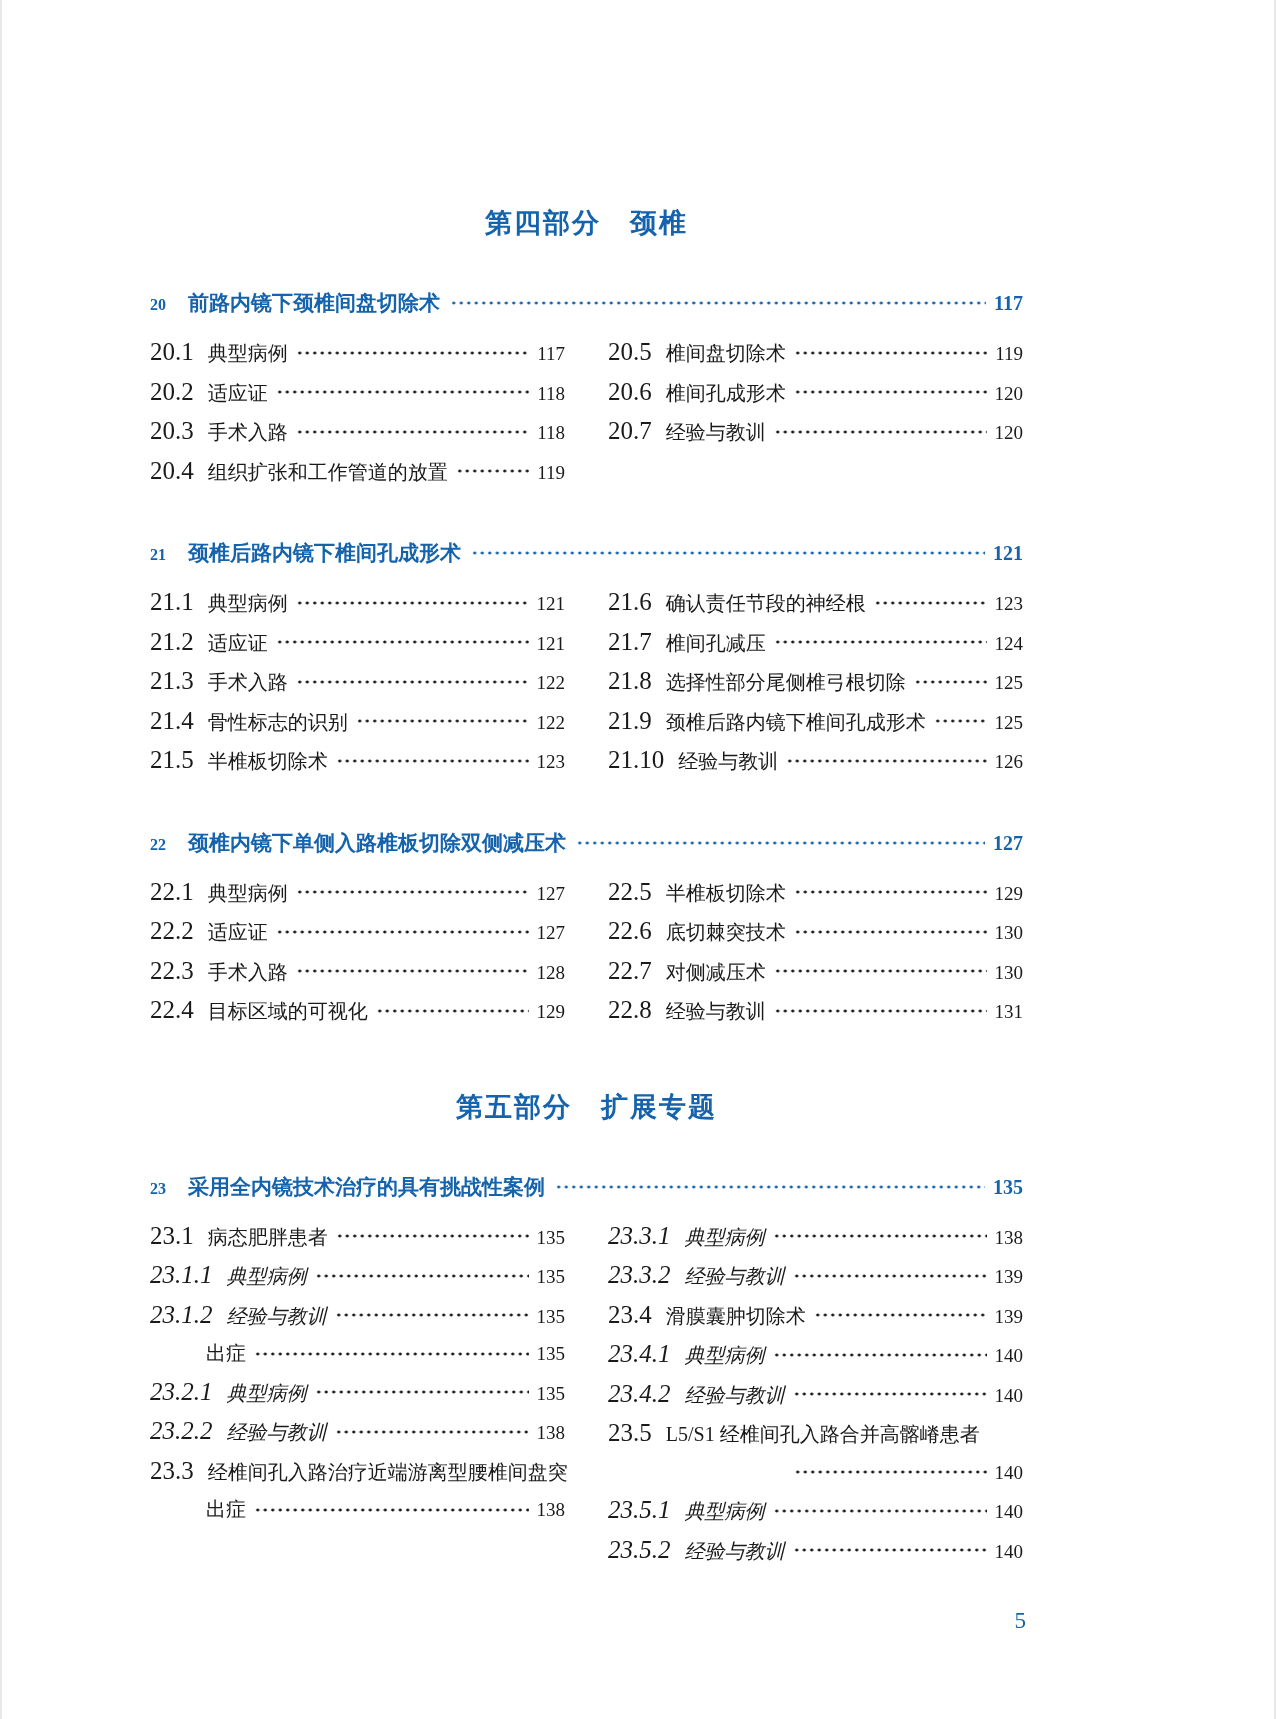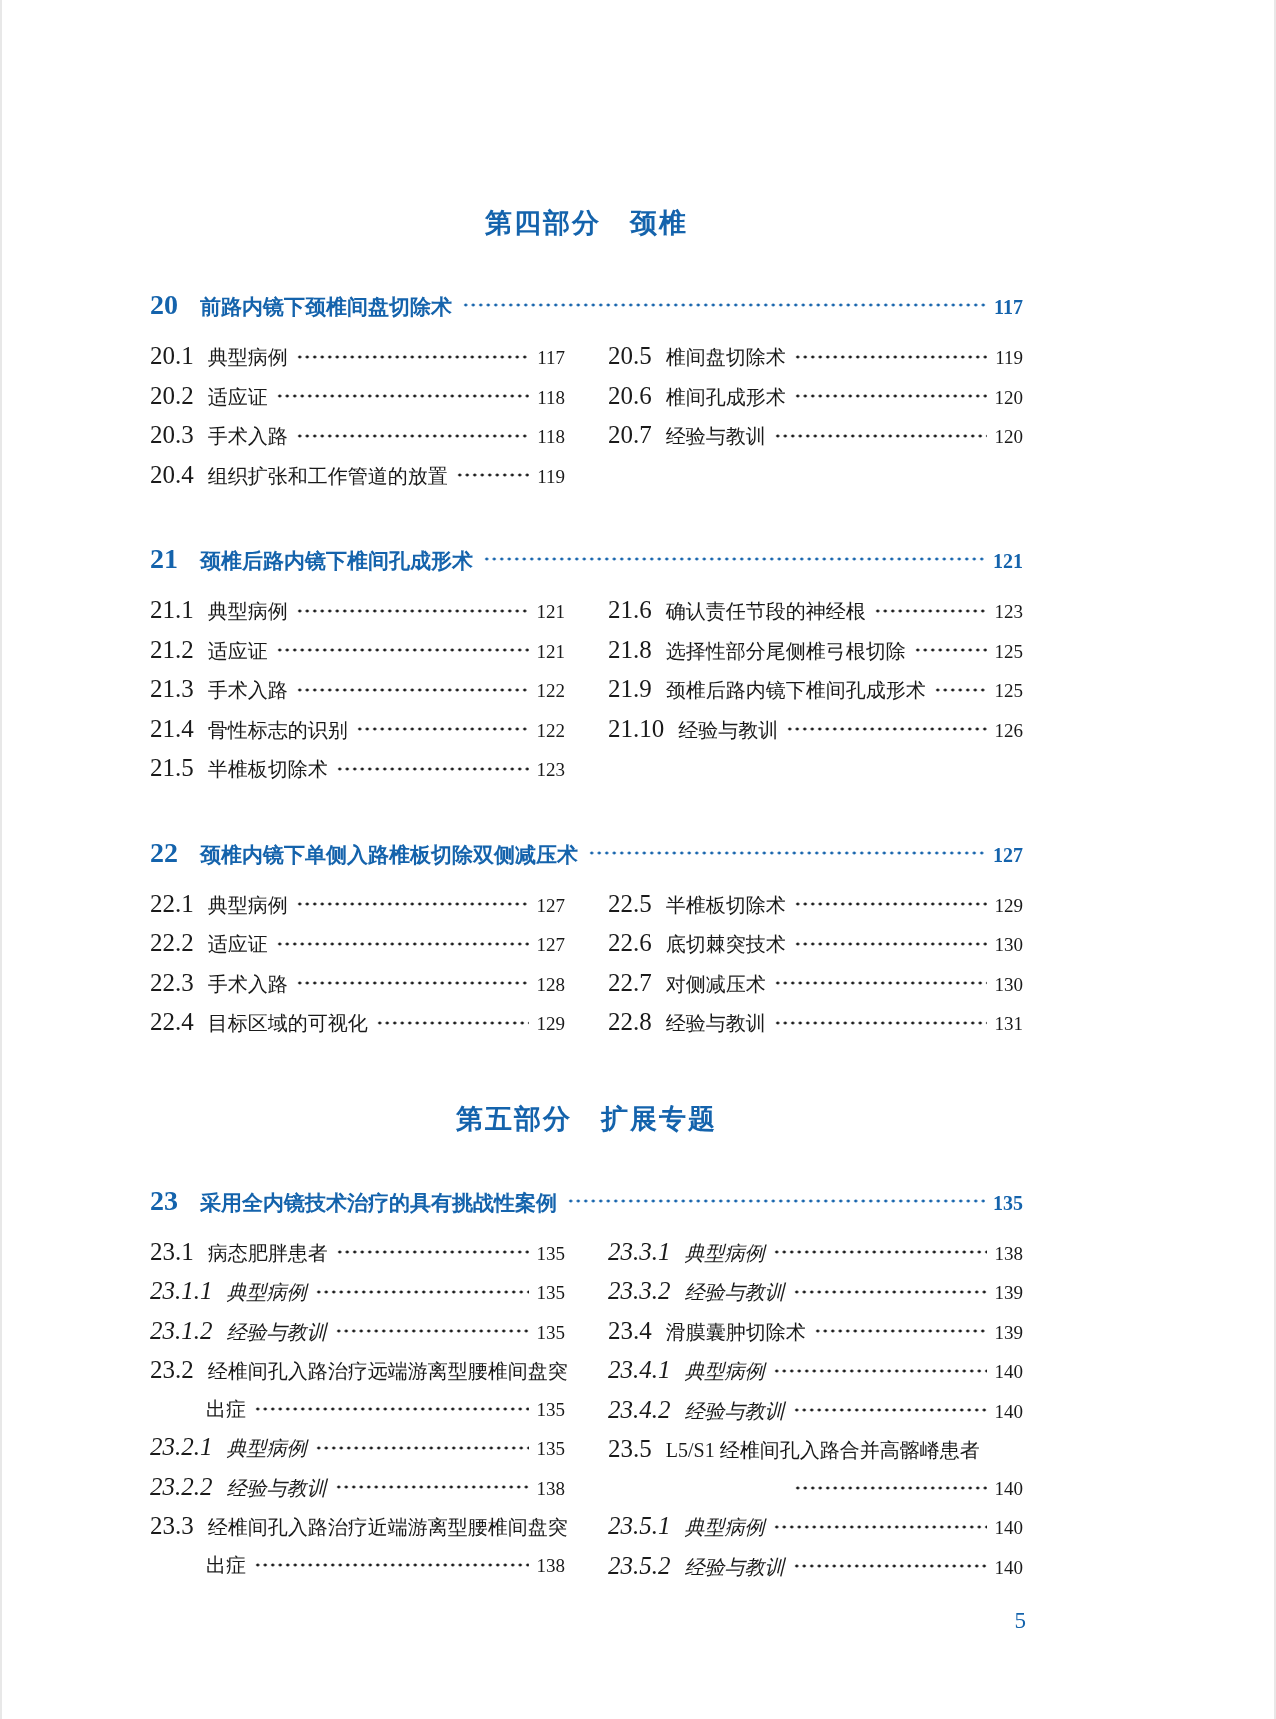--- a/index.html
+++ b/index.html
@@ -27,21 +27,21 @@
   .chapter-head {
     display:flex;
     align-items:baseline;
     margin-top:48px;
     margin-bottom:16px;
     font-family:"Liberation Sans", sans-serif;
     font-weight:bold;
     font-size:21px;
     color:var(--accent);
   }
-  .chapter-head .ch-num { margin-right:22px; font-family:"Liberation Serif", serif; font-size:28px; }
+  .chapter-head .ch-num { margin-right:22px; font-family:"Liberation Serif", serif; font-size:16px; }
   .chapter-head .ch-page { font-family:"Liberation Serif", serif; font-size:20px; margin-left:2px; }
   .cols { display:flex; gap:43px; }
   .col { flex:1 1 0; min-width:0; }
   .entry { font-size:20px; }
   .entry .line { display:flex; align-items:baseline; line-height:37.5px; }
   .entry .num {
     font-family:"Liberation Serif", serif;
     font-size:25px;
     margin-right:14px;
     white-space:nowrap;
@@ -199,20 +199,28 @@
           <div class="entry">
             <div class="line">
               <span class="num">21.6</span>
               <span class="title">确认责任节段的神经根</span>
               <span class="leader"></span>
               <span class="pg">123</span>
             </div>
           </div>
           <div class="entry">
             <div class="line">
+              <span class="num">21.7</span>
+              <span class="title">椎间孔减压</span>
+              <span class="leader"></span>
+              <span class="pg">124</span>
+            </div>
+          </div>
+          <div class="entry">
+            <div class="line">
               <span class="num">21.8</span>
               <span class="title">选择性部分尾侧椎弓根切除</span>
               <span class="leader"></span>
               <span class="pg">125</span>
             </div>
           </div>
           <div class="entry">
             <div class="line">
               <span class="num">21.9</span>
               <span class="title">颈椎后路内镜下椎间孔成形术</span>
@@ -334,24 +342,20 @@
           <div class="entry lv3">
             <div class="line">
               <span class="num">23.1.2</span>
               <span class="title">经验与教训</span>
               <span class="leader"></span>
               <span class="pg">135</span>
             </div>
           </div>
           <div class="entry">
             <div class="line">
-              <span class="num">23.2</span>
-              <span class="title">经椎间孔入路治疗远端游离型腰椎间盘突</span>
-            </div>
-            <div class="line">
               <span class="indent"></span>
               <span class="title">出症</span>
               <span class="leader"></span>
               <span class="pg">135</span>
             </div>
           </div>
           <div class="entry lv3">
             <div class="line">
               <span class="num">23.2.1</span>
               <span class="title">典型病例</span>

